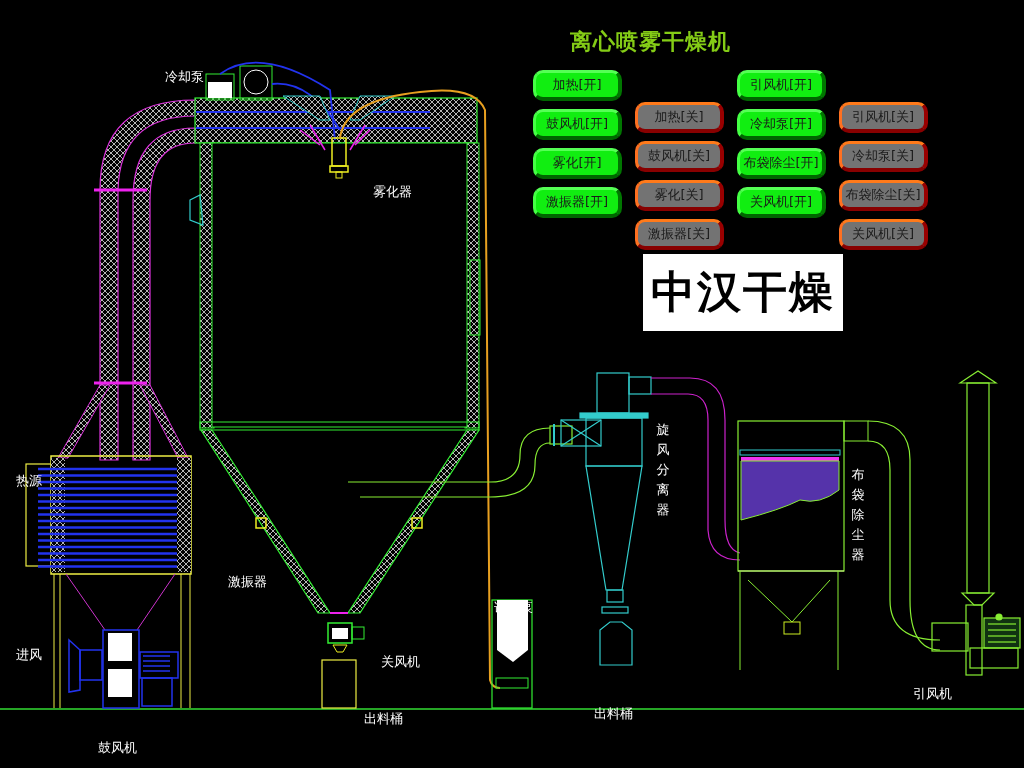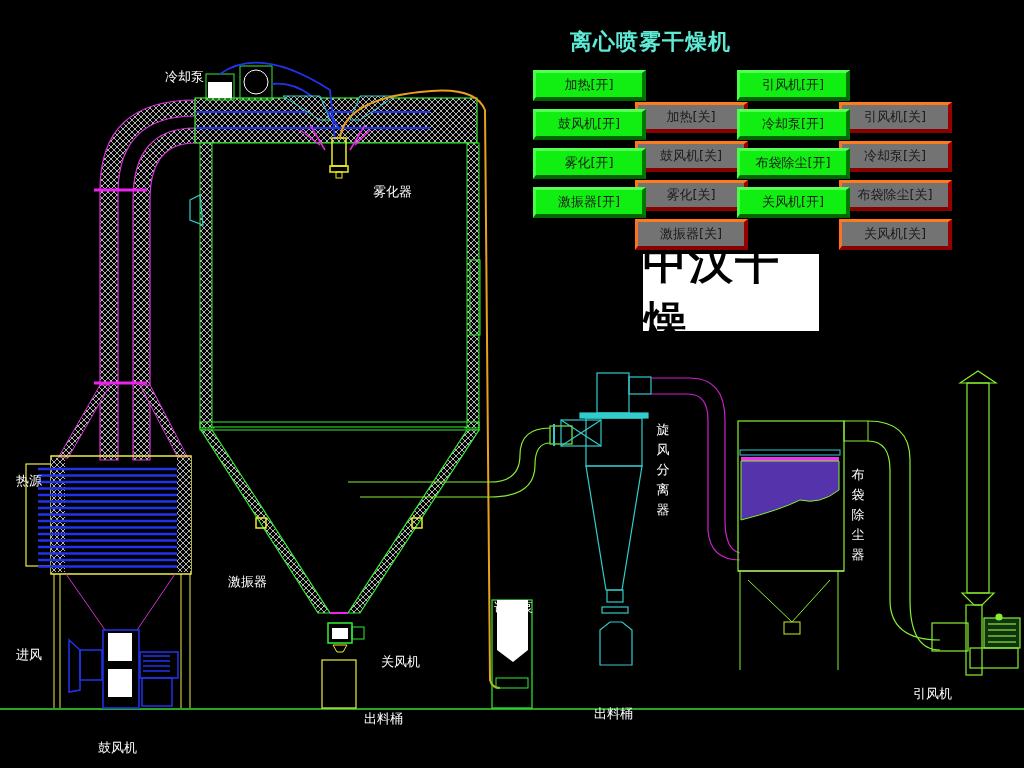--- a/index.html
+++ b/index.html
@@ -1,23 +1,23 @@
 <!DOCTYPE html>
 <html><head>
 <meta charset="utf-8">
 <style>
   html,body{margin:0;padding:0;background:#000;}
   body{width:1024px;height:768px;position:relative;overflow:hidden;font-family:"DejaVu Sans",sans-serif;}
   #scene{position:absolute;left:0;top:0;width:1024px;height:768px;}
   .lbl{position:absolute;color:#fff;font-size:13px;white-space:nowrap;line-height:1;margin-top:28px;}
   .vlbl{position:absolute;color:#fff;font-size:13px;width:14px;line-height:20px;word-break:break-all;text-align:center;}
-  .title{position:absolute;left:570px;top:27px;color:#5eead4;font-size:22px;font-weight:bold;letter-spacing:1px;}
-  .brand{position:absolute;left:643px;top:254px;width:176px;height:77px;background:#fff;color:#000;font-size:44px;font-weight:bold;display:flex;align-items:center;justify-content:center;letter-spacing:2px;}
+  .title{position:absolute;left:570px;top:27px;color:#84cc16;font-size:22px;font-weight:bold;letter-spacing:1px;}
+  .brand{position:absolute;left:643px;top:254px;width:200px;height:77px;background:#fff;color:#000;font-size:44px;font-weight:bold;display:flex;align-items:center;justify-content:center;letter-spacing:2px;}
   .btn-grid{position:absolute;left:533px;top:70px;width:400px;height:150px;}
-  .btn{position:absolute;width:113px;height:31px;box-sizing:border-box;display:flex;align-items:center;justify-content:center;font-size:13px;color:#1a1a1a;cursor:pointer;white-space:nowrap;}
+  .btn{position:absolute;width:89px;height:31px;box-sizing:border-box;display:flex;align-items:center;justify-content:center;font-size:13px;color:#1a1a1a;cursor:pointer;white-space:nowrap;border-radius:10px;}
   .btn.on{background:#11ee11;border-top:3px solid #55ff55;border-left:3px solid #44ff44;border-right:4px solid #007700;border-bottom:4px solid #006600;}
   .btn.off{background:#737373;border-top:3px solid #ff7a1a;border-left:3px solid #ff7020;border-right:4px solid #990000;border-bottom:4px solid #880000;margin-top:32px;}
 </style>
 </head>
 <body>
 
 <svg id="scene" viewBox="0 0 1024 768" xmlns="http://www.w3.org/2000/svg">
   <defs>
     <pattern id="xhatch" width="6" height="6" patternUnits="userSpaceOnUse">
       <rect width="6" height="6" fill="#000"></rect>

